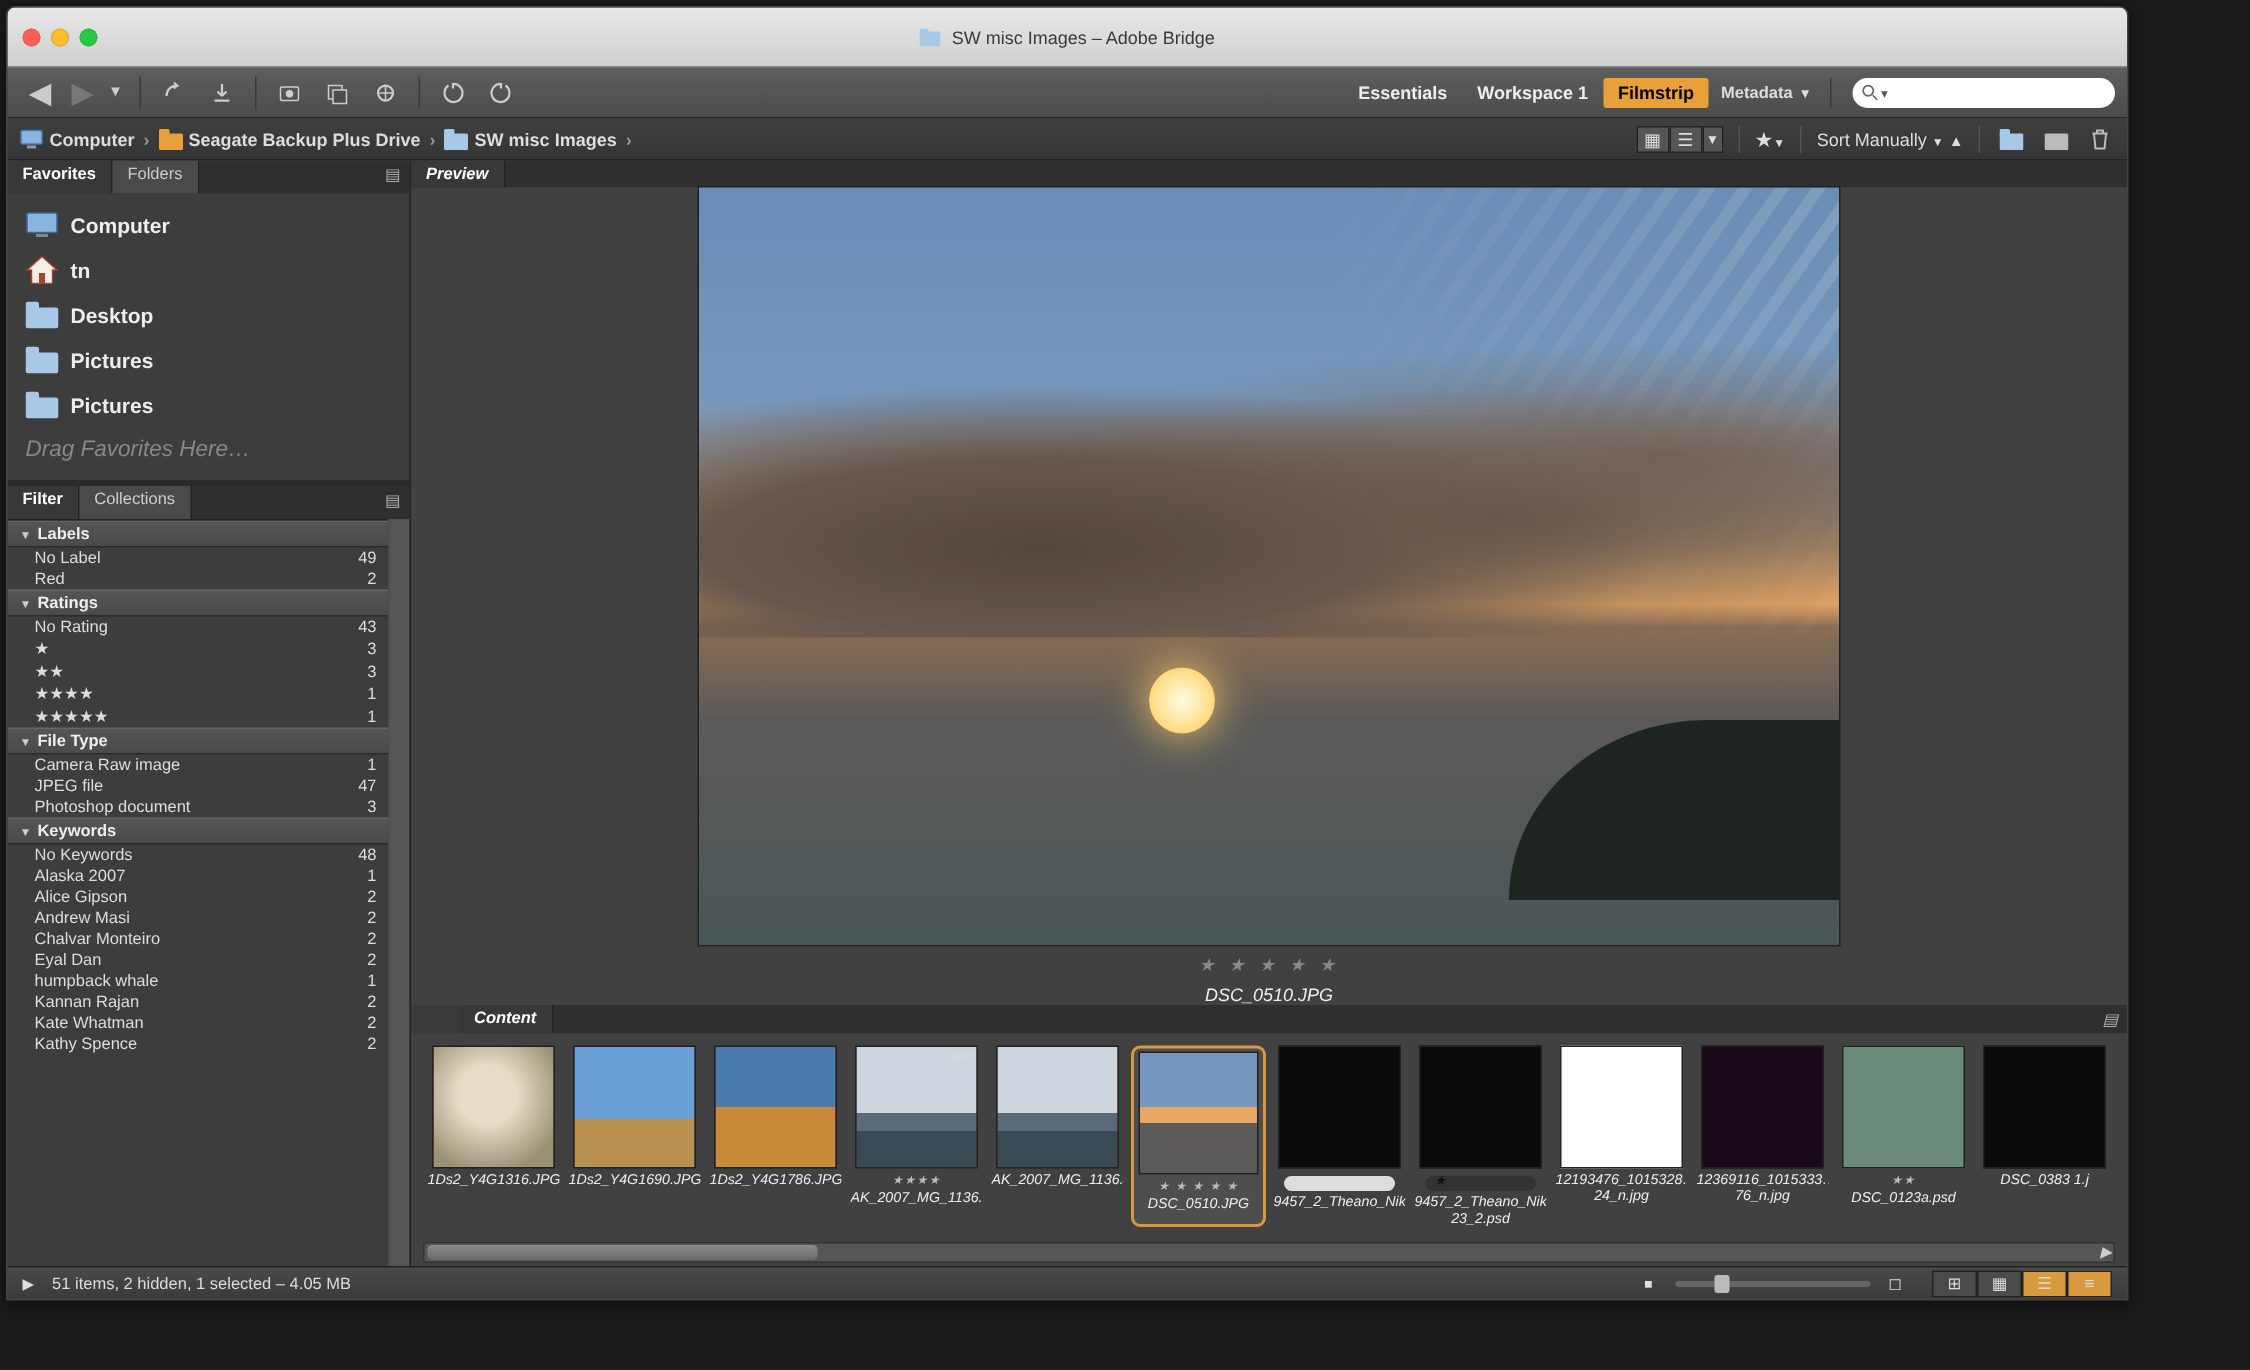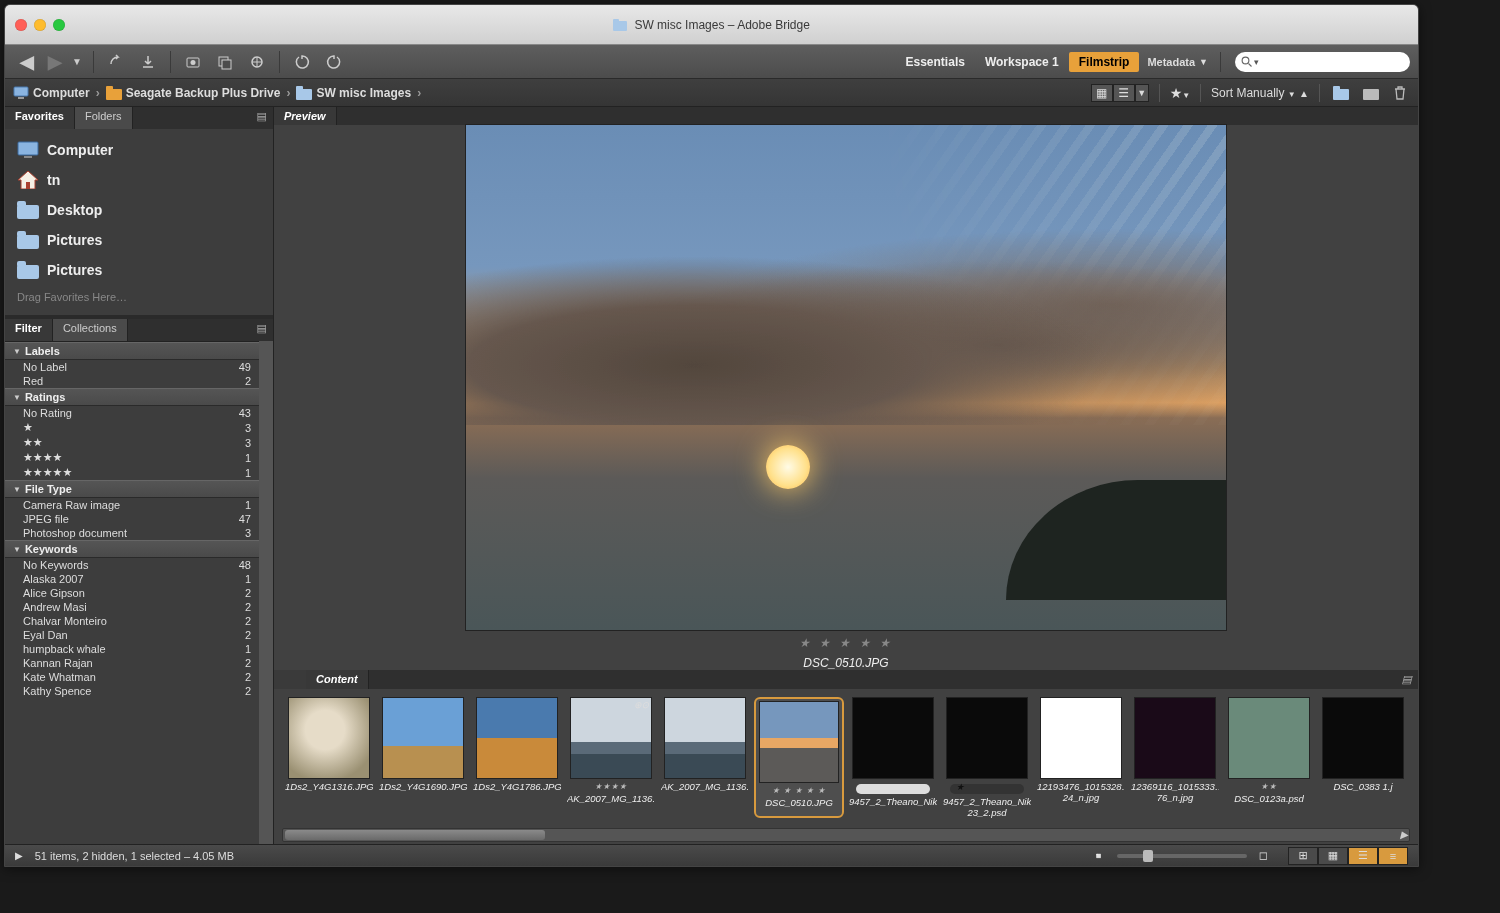--- a/index.html
+++ b/index.html
@@ -43,21 +43,21 @@
 .body { flex:1; display:flex; overflow:hidden; }
 .sidebar { width:288px; background:#3d3d3d; display:flex; flex-direction:column; border-right:1px solid #222; }
 .panel-tabs { display:flex; background:#2f2f2f; height:22px; }
 .panel-tab { padding:3px 10px; color:#ccc; font-size:11px; background:#4a4a4a; border-right:1px solid #222; }
 .panel-tab.active { background:#383838; color:#fff; font-weight:bold; }
 .panel-menu { margin-left:auto; color:#aaa; padding:3px 6px; }
 
 .favorites { padding:6px 0; }
 .fav-item { display:flex; align-items:center; gap:8px; padding:6px 12px; color:#eee; font-size:14px; font-weight:bold; }
 .fav-item svg, .fav-icon { width:22px; height:18px; }
-.fav-hint { padding:6px 12px; color:#888; font-size:11px; }
+.fav-hint { padding:6px 12px; color:#888; font-size:15px;font-style:italic; }
 
 .filter-panel { flex:1; overflow:auto; border-top:1px solid #222; background:#3d3d3d; font-size:11px; }
 .filter-section { background:linear-gradient(#555,#4a4a4a); border-top:1px solid #666; border-bottom:1px solid #2a2a2a; padding:2px 8px; color:#eee; font-weight:bold; display:flex; align-items:center; gap:4px; }
 .filter-section .caret { font-size:8px; color:#ccc; }
 .filter-row { display:flex; padding:1px 8px 1px 18px; align-items:center; color:#ddd; }
 .filter-row .count { margin-left:auto; color:#ddd; }
 .scrollbar-stub { width:14px; background:#555; }
 
 
 .main { flex:1; display:flex; flex-direction:column; background:#3a3a3a;font-style:italic; }

